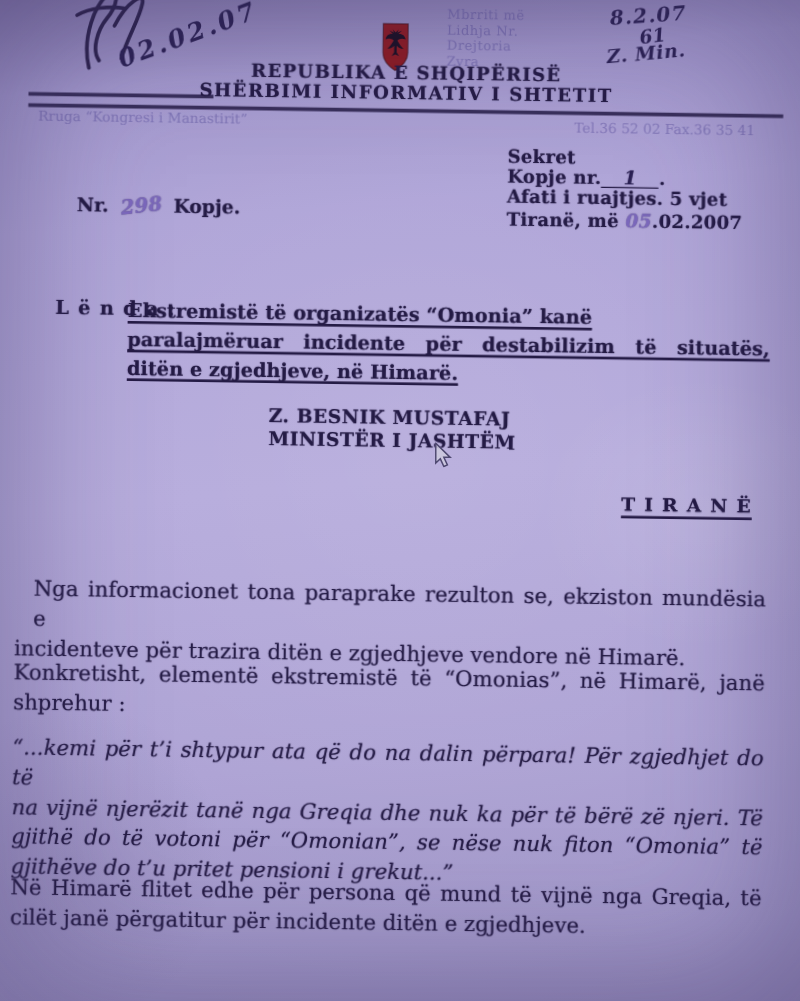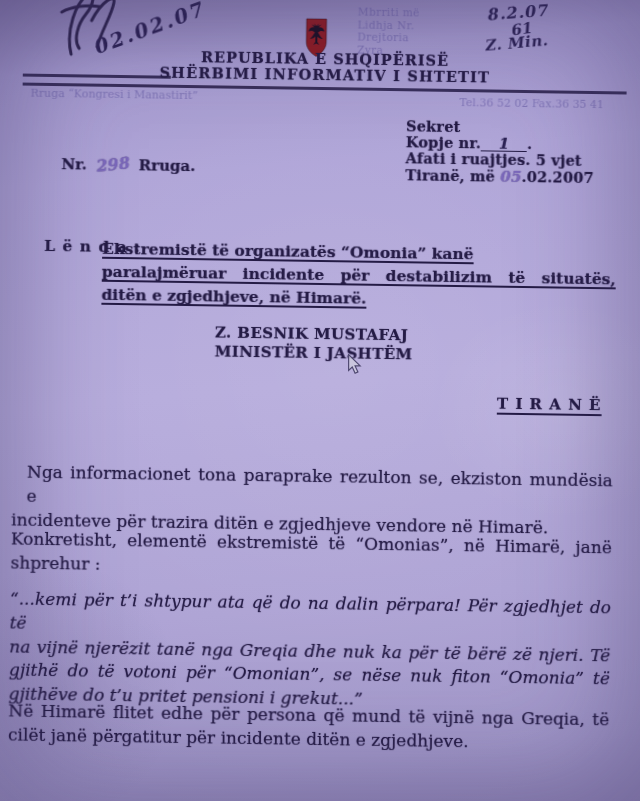--- a/index.html
+++ b/index.html
@@ -90,21 +90,21 @@
       <div>Afati i ruajtjes. 5 vjet</div>
       <div>
         <span>Tiranë, më</span>
         <span class="hand-light" style="font-size:15px;">05</span><span>.02.2007</span>
       </div>
     </div>
 
     <div class="abs typed bold" style="left:58px;top:158px;font-size:15px;">
       <span>Nr.</span>
       <span class="hand-light" style="display:inline-block;font-size:16px;transform:rotate(-7deg);margin:0 4px;">298</span>
-      <span>Rruga.</span>
+      <span>Kopje.</span>
     </div>
 
     <div class="abs typed bold" style="left:42px;top:240px;font-size:15.5px;letter-spacing:1px;">L ë n d a :</div>
     <div class="abs subject typed" style="top:240px;">
       <div class="ln uline">Ekstremistë të organizatës “Omonia” kanë</div>
       <div class="ln uline jl">paralajmëruar incidente për destabilizim të situatës,</div>
       <div class="ln uline">ditën e zgjedhjeve, në Himarë.</div>
     </div>
 
     <div class="abs typed bold" style="left:214px;top:325px;font-size:15px;line-height:18.5px;letter-spacing:.4px;">

